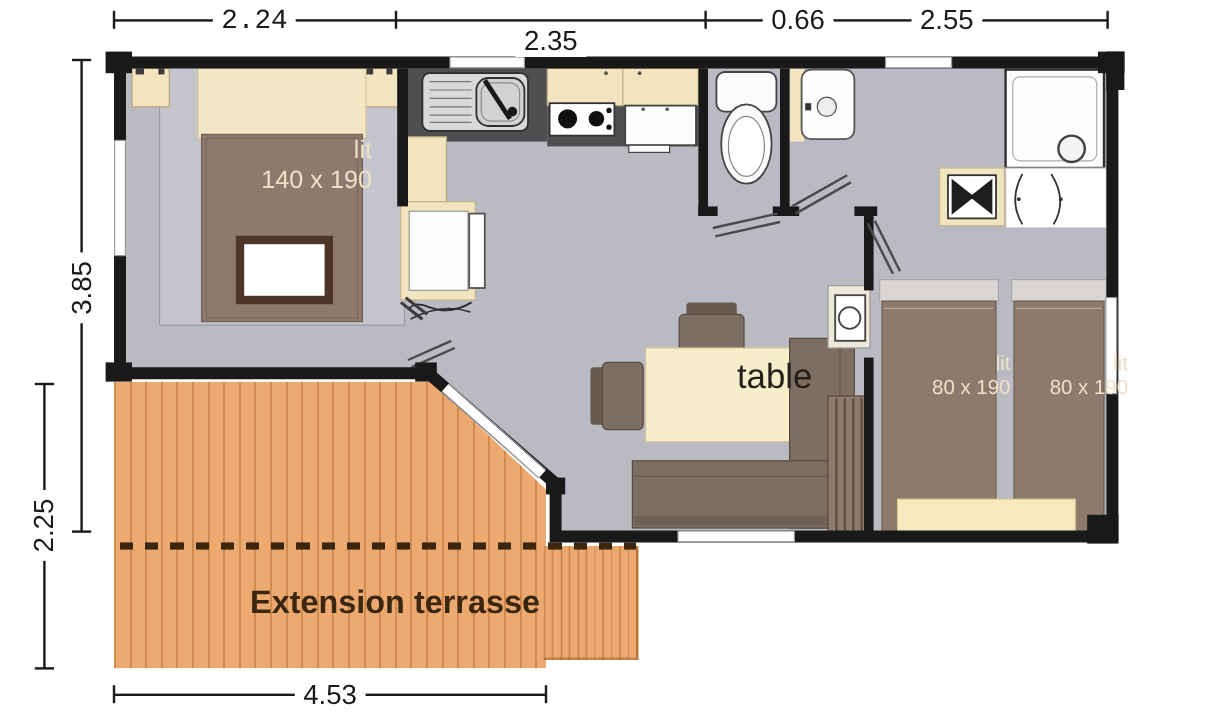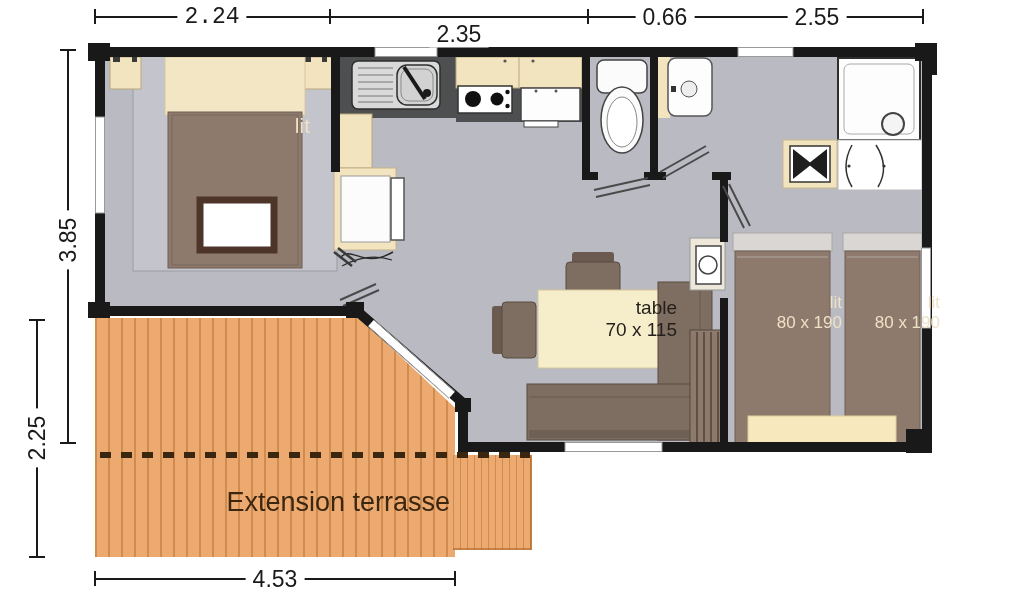--- a/index.html
+++ b/index.html
@@ -20,24 +20,24 @@
     background:repeating-linear-gradient(90deg, rgba(165,95,30,0.40) 0 1.4px, transparent 1.4px 7px), var(--c-terrace,#edaa70);
     border-bottom:2px solid rgba(160,90,30,.5);border-right:2px solid rgba(160,90,30,.5);
   }
   .deck-dashes{
     left:100px;top:452px;width:430px;height:6px;z-index:2;
     background:repeating-linear-gradient(90deg, var(--c-terrace_text,#3b2610) 0 11px, transparent 11px 21px);
   }
   
   .lbl{z-index:4;text-align:right;line-height:1.18;}
   .lbl-master{left:150px;top:114px;width:160px;font-size:21px;color:var(--c-bed_label_text,#eee1c6);}
-  .lbl-table{left:525px;top:297px;width:152px;font-size:19px;font-weight:500;color:var(--c-table_label_text,#241f1a);}
+  .lbl-table{left:525px;top:297px;width:152px;font-size:29px;font-weight:500;color:var(--c-table_label_text,#241f1a);}
   .lbl-twin-a{left:724px;top:293px;width:118px;font-size:17px;color:var(--c-bed_label_text,#eee1c6);}
   .lbl-twin-b{left:822px;top:293px;width:118px;font-size:17px;color:var(--c-bed_label_text,#eee1c6);}
-  .lbl-terrace{left:140px;top:487px;width:310px;font-size:27px;font-weight:400;color:var(--c-terrace_text,#3b2610);}
+  .lbl-terrace{left:140px;top:487px;width:310px;font-size:27px;font-weight:700;color:var(--c-terrace_text,#3b2610);}
   
   .dim{background:var(--c-dim_text,#1a1a1a);z-index:5;}
   .dim-label{
     z-index:6;transform:translate(-50%,-50%);background:#ffffff;padding:0 7px;
     font-size:23px;color:var(--c-dim_text,#1a1a1a);white-space:nowrap;
   }
   .dim-label.rot{transform:translate(-50%,-50%) rotate(-90deg);}
 </style>
 </head>
 <body>
@@ -223,45 +223,45 @@
       <rect x="921.5" y="248" width="9" height="80" style="fill:#ffffff;stroke:#999"></rect>
       <rect x="565" y="442.5" width="97" height="9" style="fill:#ffffff;stroke:#999"></rect>
       <line x1="371" y1="323" x2="452" y2="395" style="stroke:#ffffff;stroke-width:8"></line>
       <line x1="368" y1="326.4" x2="449" y2="398.4" style="stroke:#999;stroke-width:1"></line>
       <line x1="374" y1="319.6" x2="455" y2="391.6" style="stroke:#999;stroke-width:1"></line>
     </g>
   </svg>
 
   <div class="abs lbl lbl-master">
     <div>lit</div>
+    <div>140 x 190</div>
   </div>
   <div class="abs lbl lbl-table">
     <div>table</div>
-    <div>70 x 115</div>
   </div>
   <div class="abs lbl lbl-twin-a">
     <div>lit</div>
     <div>80 x 190</div>
   </div>
   <div class="abs lbl lbl-twin-b">
     <div>lit</div>
     <div>80 x 190</div>
   </div>
   <div class="abs lbl lbl-terrace">Extension terrasse</div>
 
   <div class="abs dim" style="left:95px;top:16px;width:828px;height:2px;"></div>
   <div class="abs dim" style="left:94px;top:9px;width:2px;height:15px;"></div>
   <div class="abs dim" style="left:329px;top:9px;width:2px;height:15px;"></div>
   <div class="abs dim" style="left:587px;top:9px;width:2px;height:15px;"></div>
   <div class="abs dim" style="left:654px;top:9px;width:2px;height:15px;"></div>
   <div class="abs dim" style="left:922px;top:9px;width:2px;height:15px;"></div>
   <div class="abs dim-label" style="left:212px;top:17px;font-family:Liberation Mono, monospace;">2.24</div>
   <div class="abs dim-label" style="left:459px;top:34px;">2.35</div>
   <div class="abs dim-label" style="left:621px;top:17px;margin-left:44px;">0.66</div>
-  <div class="abs dim-label" style="left:789px;top:17px;margin-left:28px;">2.55</div>
+  <div class="abs dim-label" style="left:789px;top:17px;">2.55</div>
 
   <div class="abs dim" style="left:67px;top:50px;width:2px;height:393px;"></div>
   <div class="abs dim" style="left:60px;top:49px;width:16px;height:2px;"></div>
   <div class="abs dim" style="left:60px;top:442px;width:16px;height:2px;"></div>
   <div class="abs dim-label rot" style="left:68px;top:240px;">3.85</div>
 
   <div class="abs dim" style="left:36px;top:320px;width:2px;height:237px;"></div>
   <div class="abs dim" style="left:29px;top:319px;width:16px;height:2px;"></div>
   <div class="abs dim" style="left:29px;top:556px;width:16px;height:2px;"></div>
   <div class="abs dim-label rot" style="left:37px;top:438px;">2.25</div>

